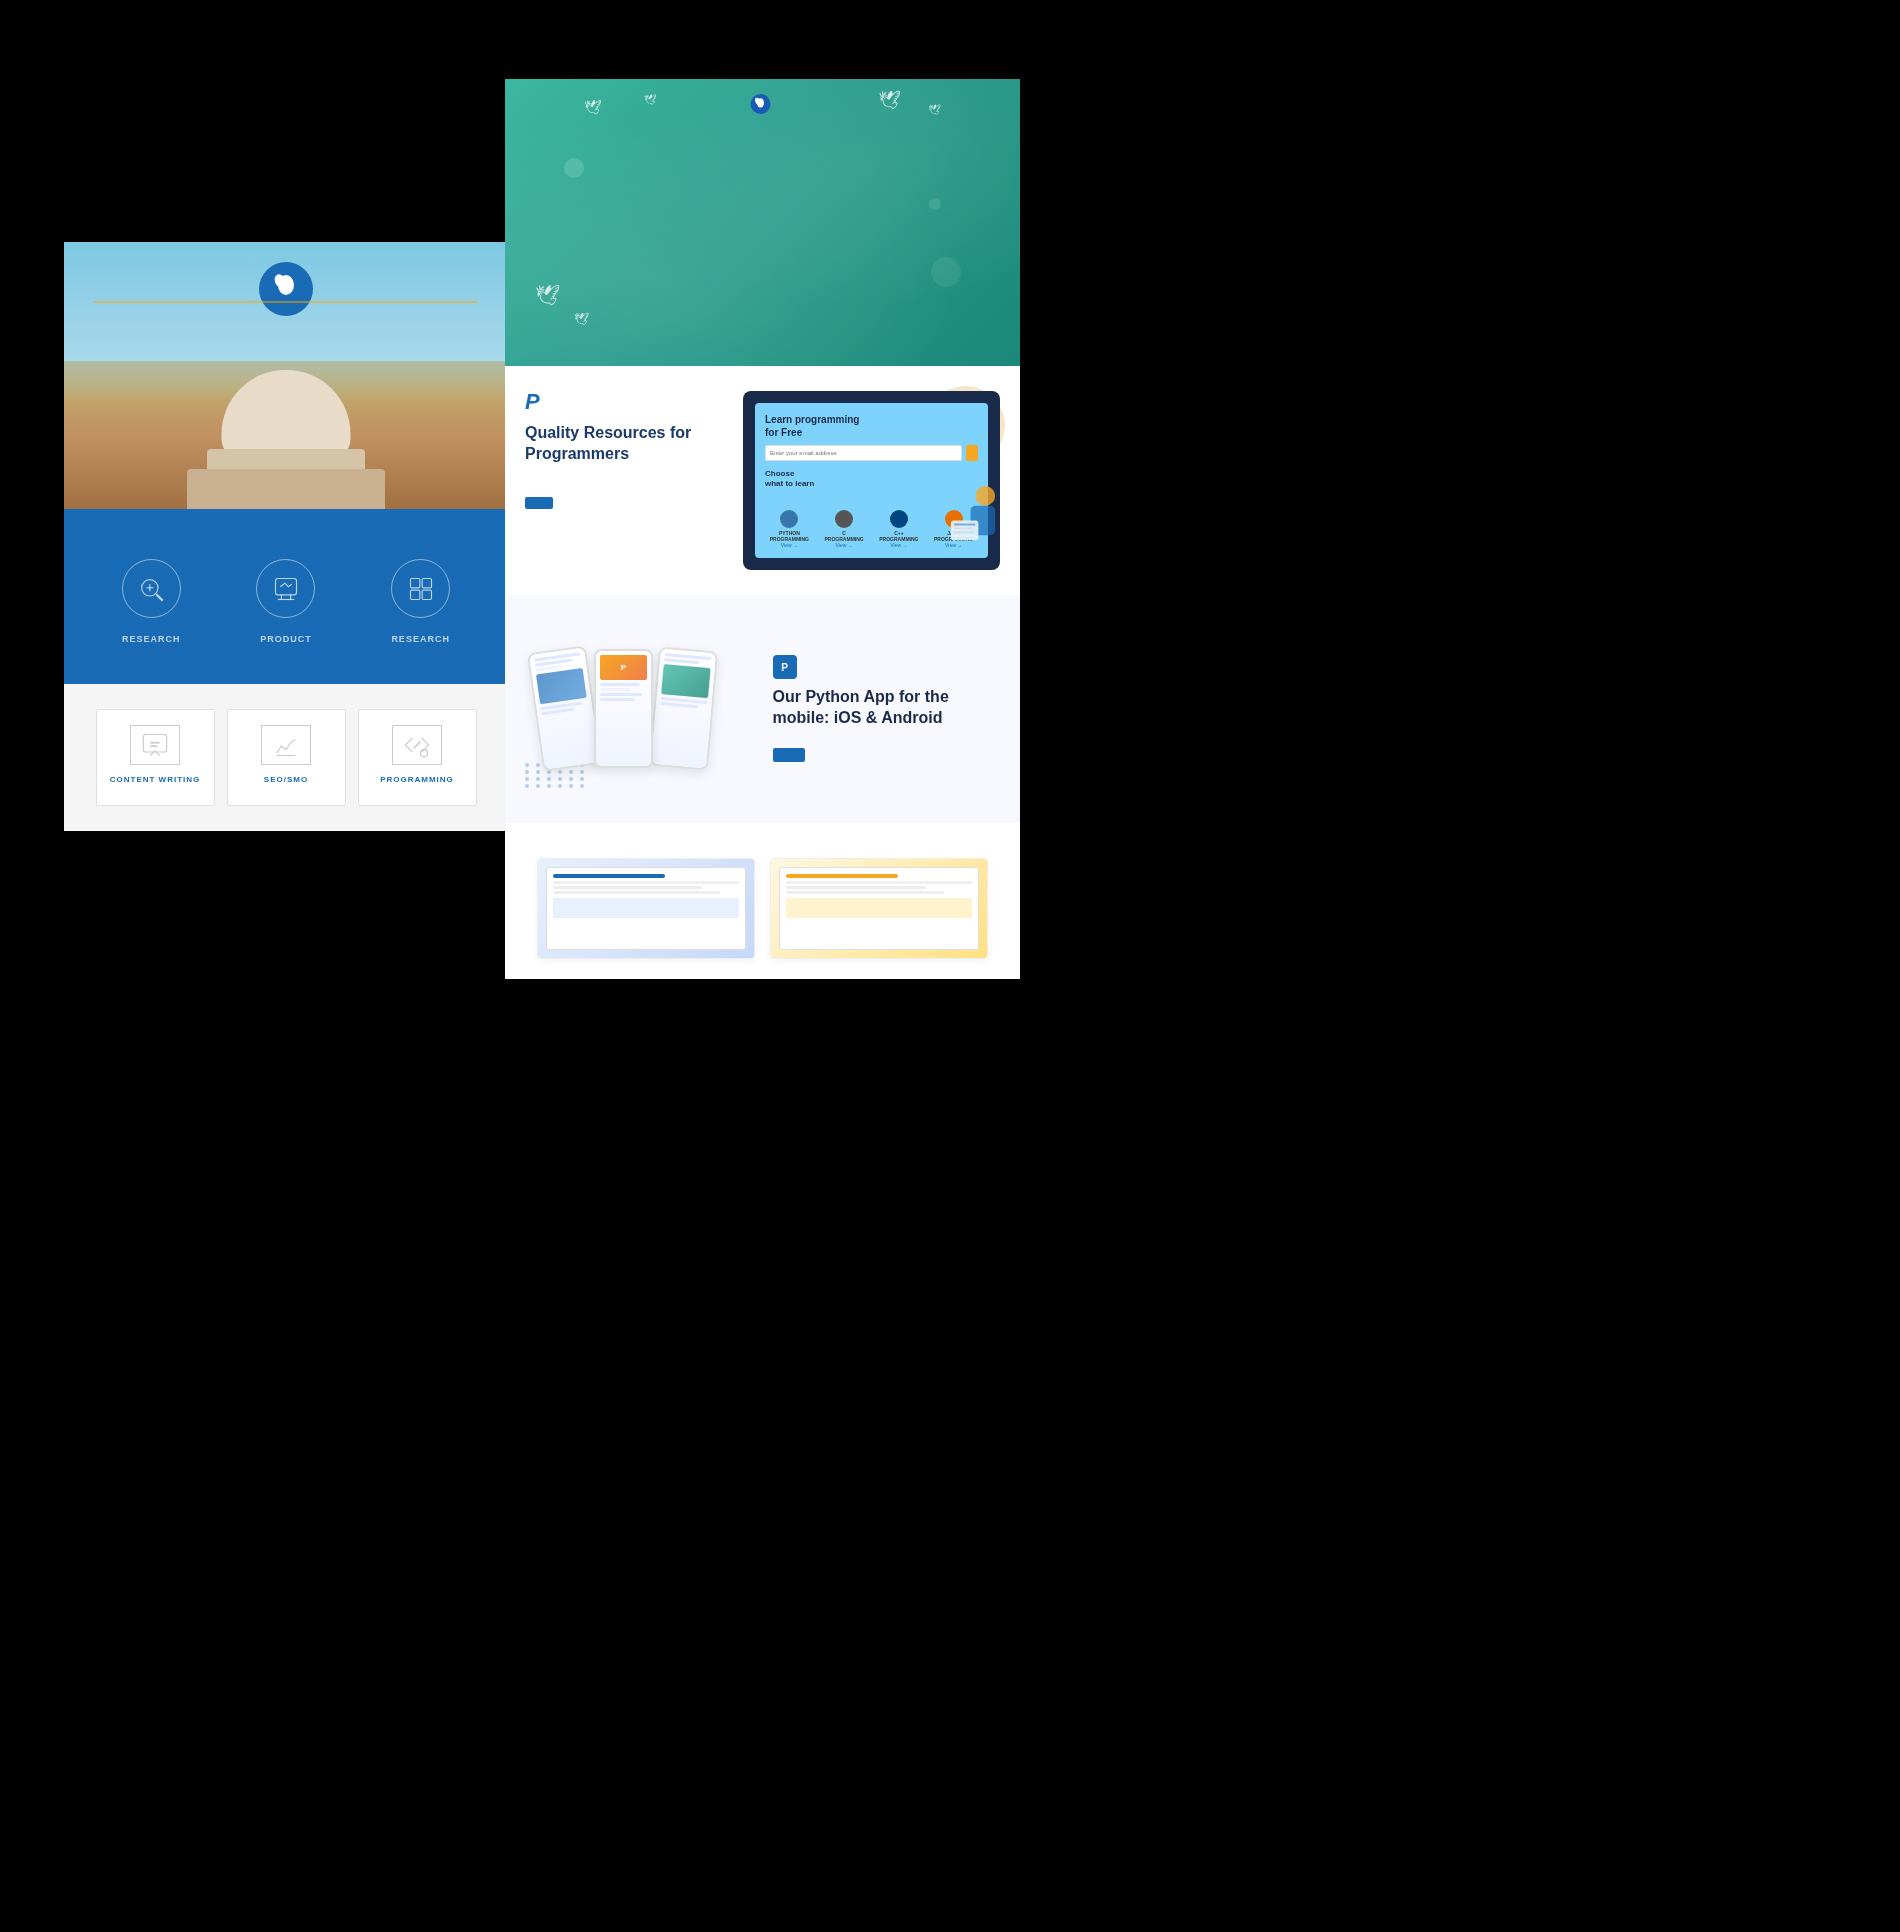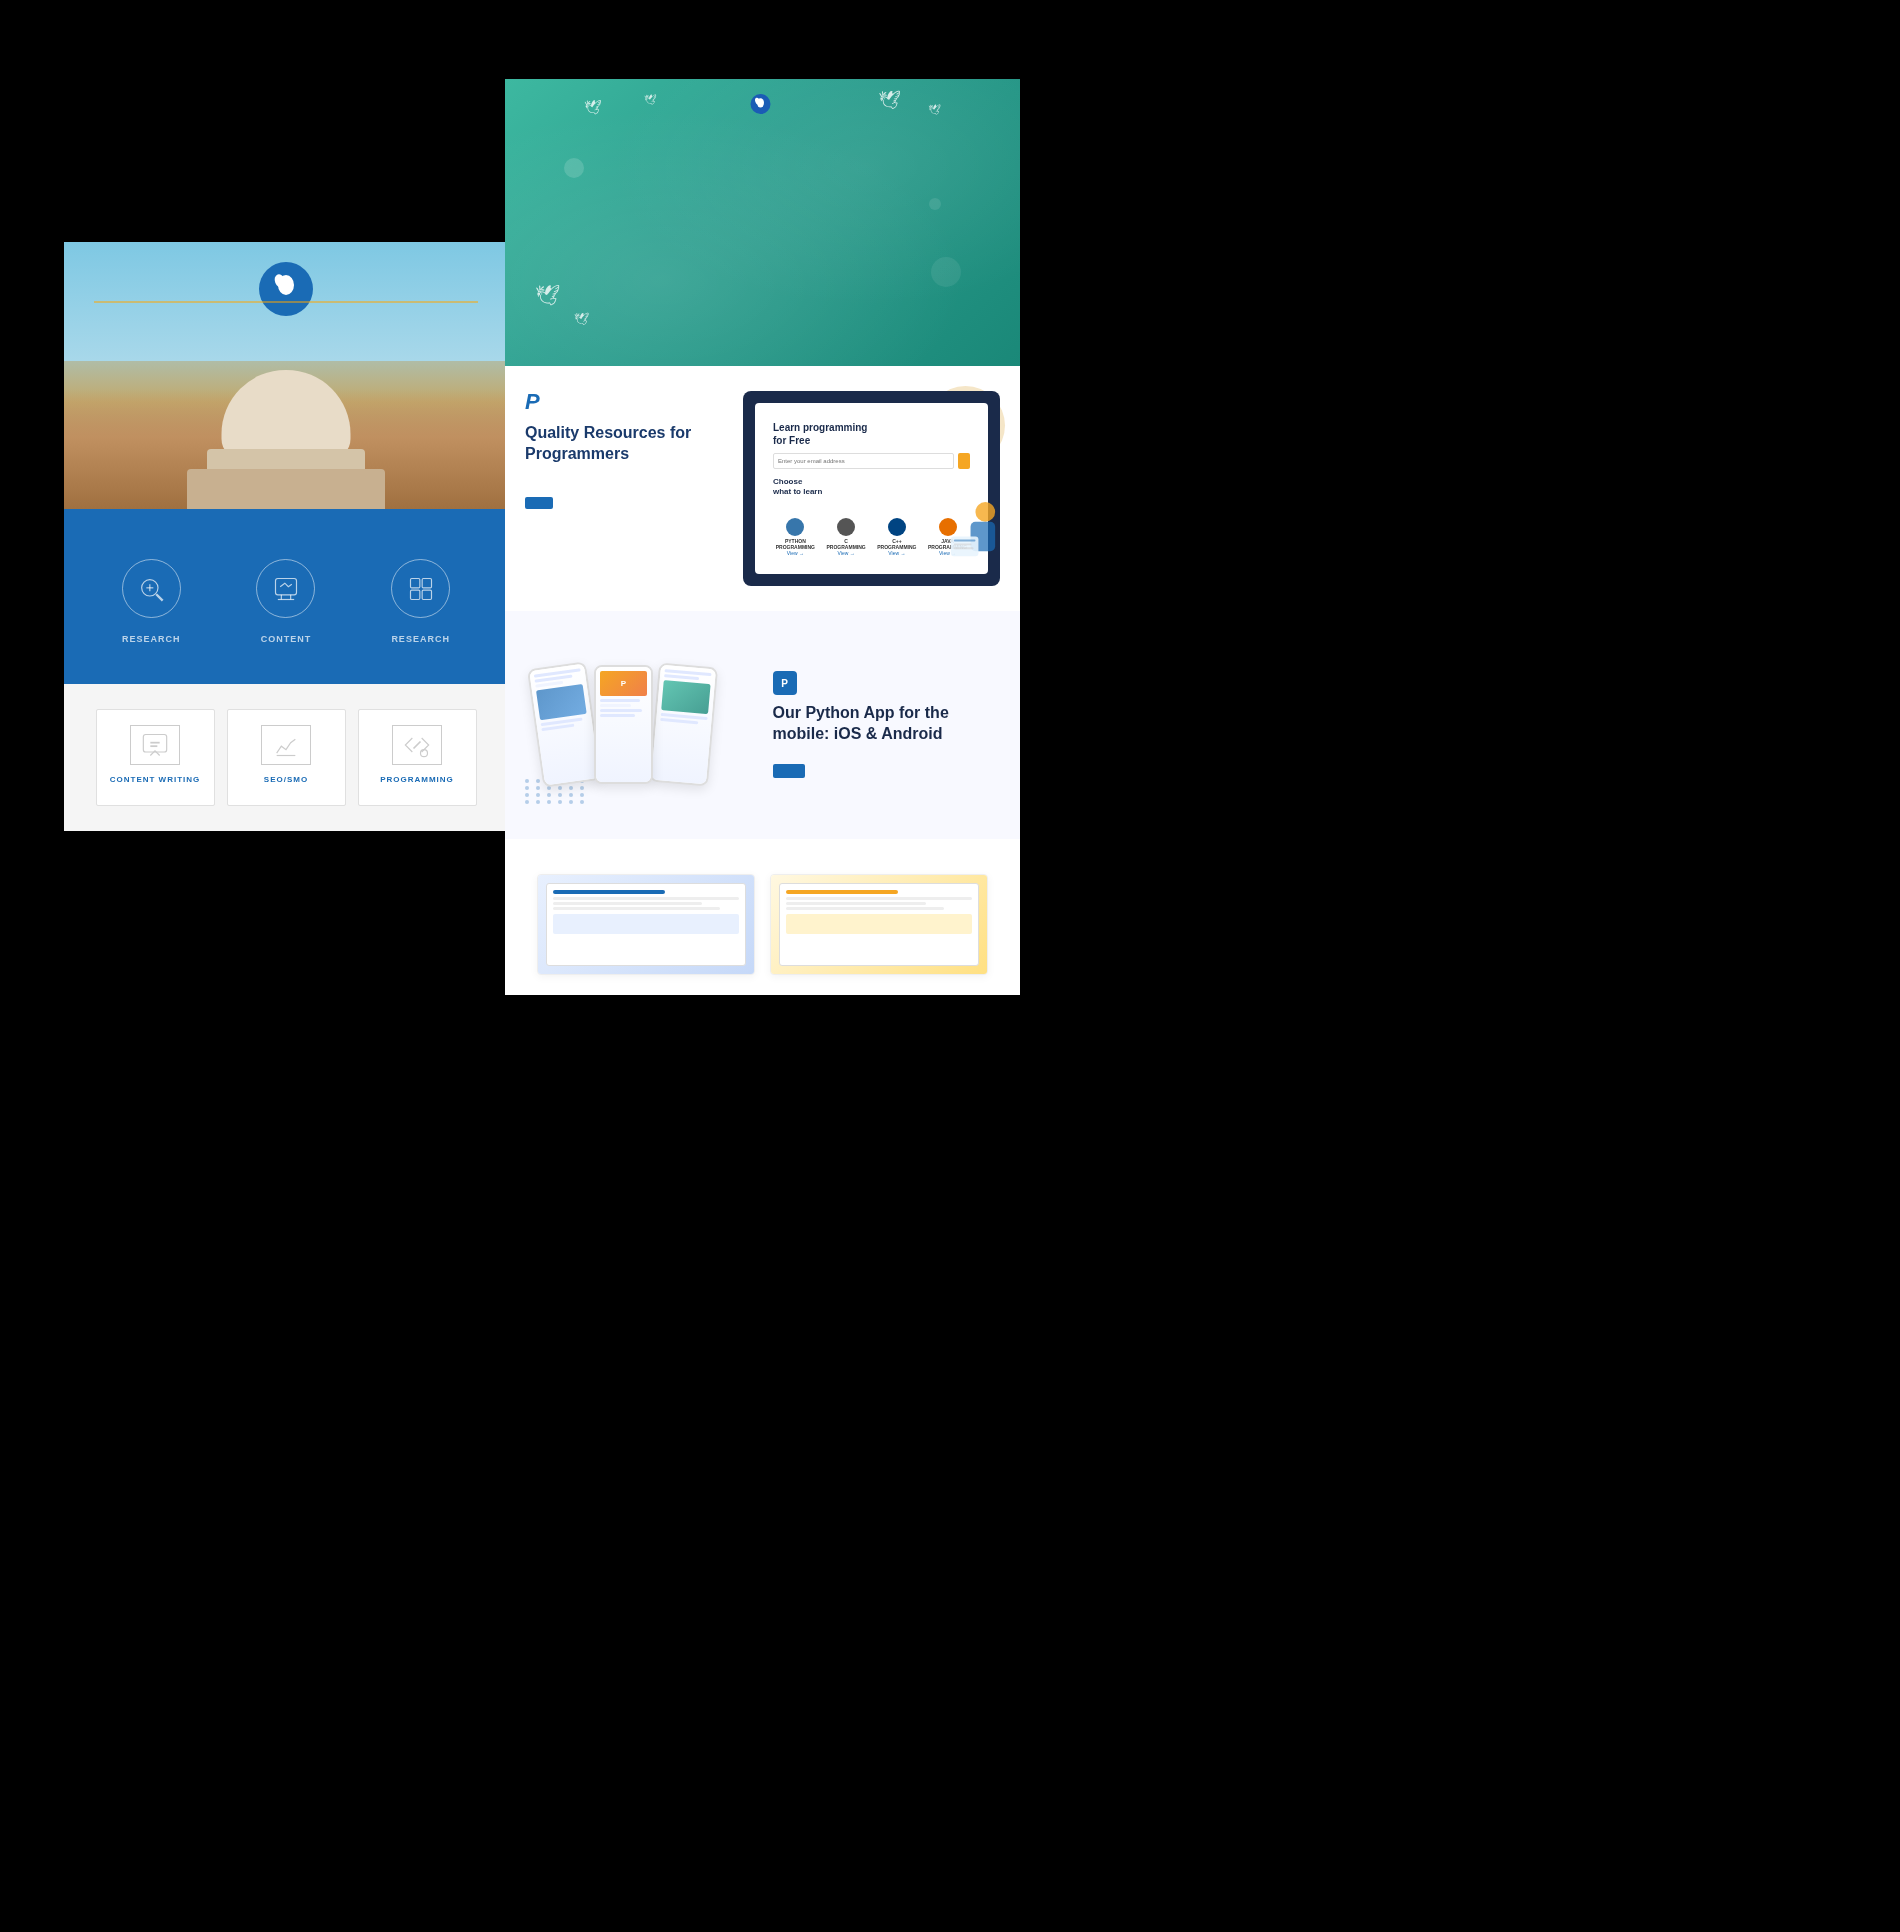--- a/index.html
+++ b/index.html
@@ -295,23 +295,23 @@
       width: 257px;
       flex-shrink: 0;
     }
     .tablet-mockup {
       background: #1a2a4a;
       border-radius: 8px;
       padding: 12px;
       position: relative;
     }
     .tablet-screen {
-      background: #ffffff;
+      background: #7dd3fc;
       border-radius: 4px;
-      padding: 18px;
+      padding: 10px;
     }
     .tablet-title {
       font-size: 10px;
       font-weight: 800;
       color: #1a2a4a;
       margin-bottom: 4px;
       line-height: 1.3;
     }
     .tablet-desc {
       font-size: 6px;
@@ -577,21 +577,21 @@
         <svg viewBox="0 0 24 24">
             <rect x="3" y="3" width="8" height="8" rx="1"></rect>
             <rect x="13" y="3" width="8" height="8" rx="1"></rect>
             <rect x="3" y="13" width="8" height="8" rx="1"></rect>
             <rect x="13" y="13" width="8" height="8" rx="1"></rect>
           </svg>
       </div>
     </div>
     <div class="before-service-labels">
       <div class="before-service-label">RESEARCH</div>
-      <div class="before-service-label">CONTENT</div>
+      <div class="before-service-label">PRODUCT</div>
       <div class="before-service-label">RESEARCH</div>
     </div>
     <div class="before-service-desc">
       <div class="before-service-text"></div>
       <div class="before-service-text"></div>
       <div class="before-service-text"></div>
     </div>
   </div>
 
   <div class="before-white-section">

